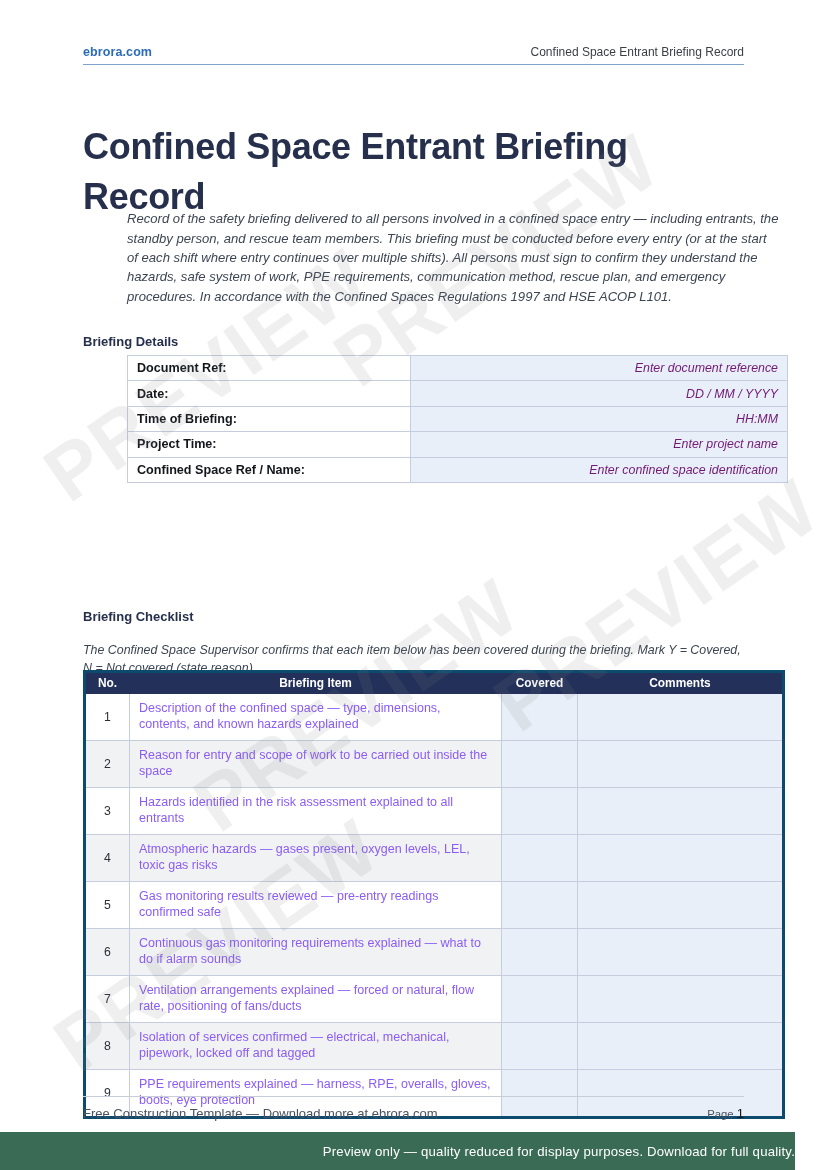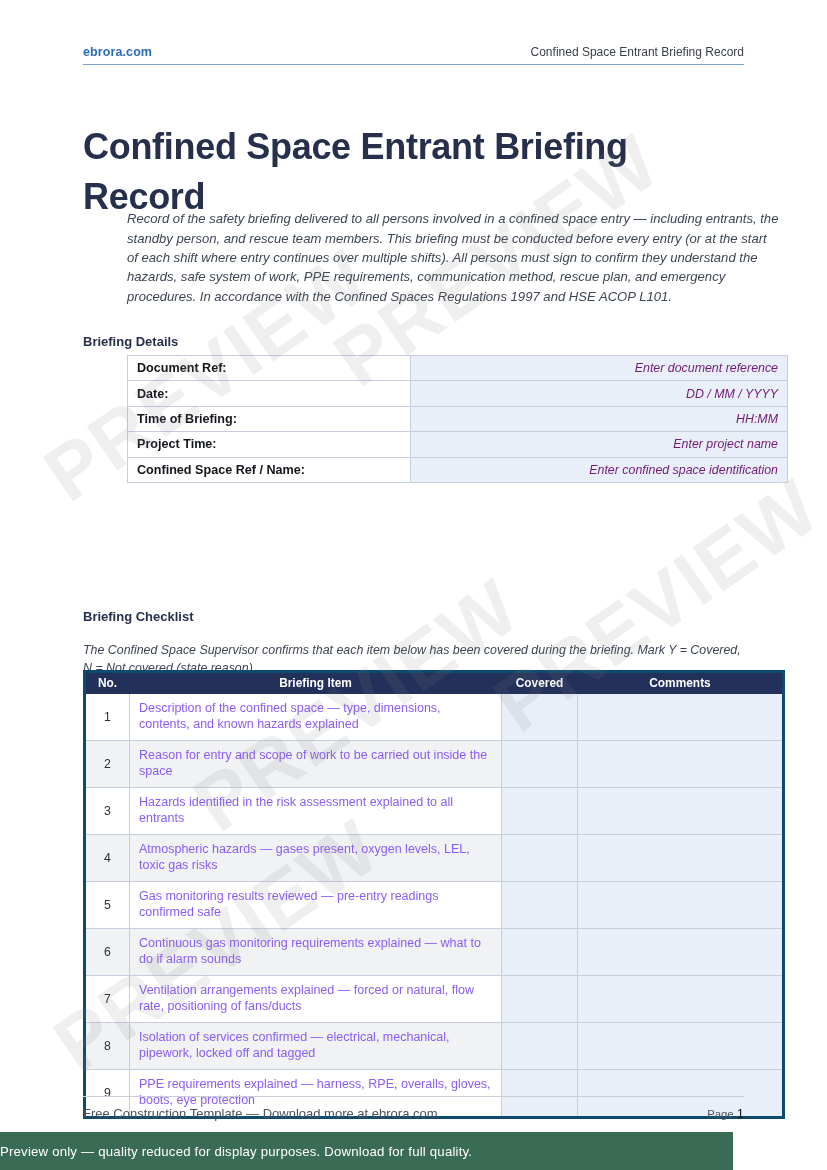--- a/index.html
+++ b/index.html
@@ -233,26 +233,26 @@
   #footer-right .pagenum {
     font-size: 13px;
     color: #13161b;
   }
 
   
   #preview-banner {
     position: absolute;
     left: 0;
     top: 1132px;
-    width: 733px;
+    width: 795px;
     height: 38px;
     background: #3a6b54;
     display: flex;
     align-items: center;
-    justify-content: flex-start;
+    justify-content: flex-end;
     z-index: 8;
   }
   #preview-banner-text {
     color: #ffffff;
     font-size: 13.2px;
     letter-spacing: .2px;
   }
 </style>
 </head>
 <body>

